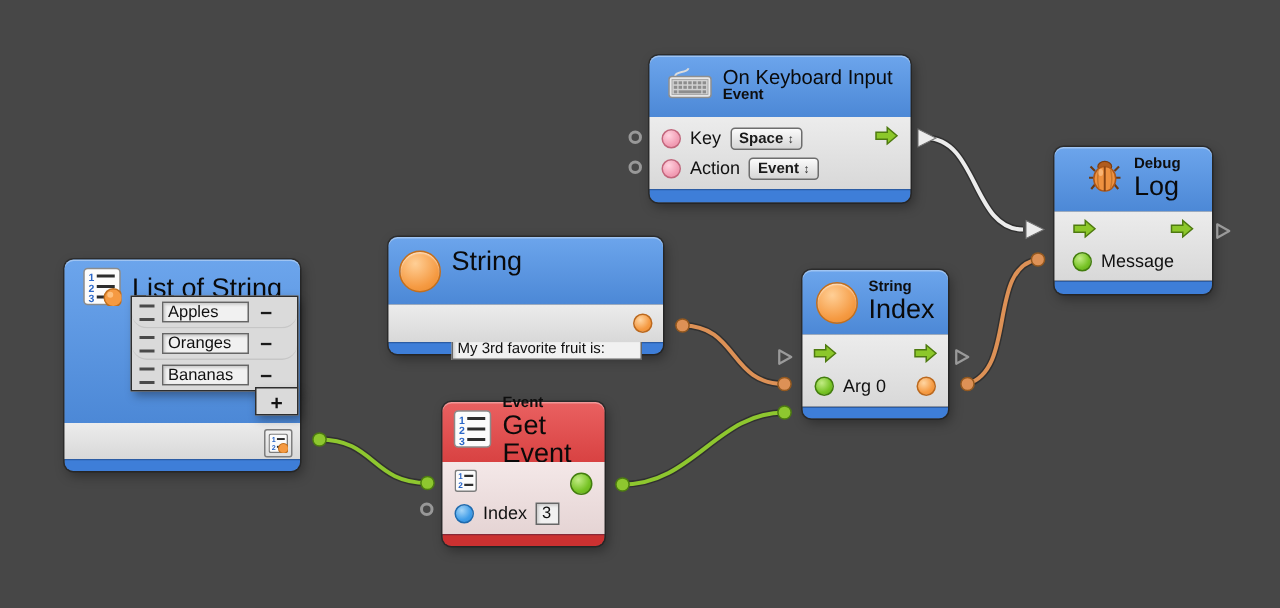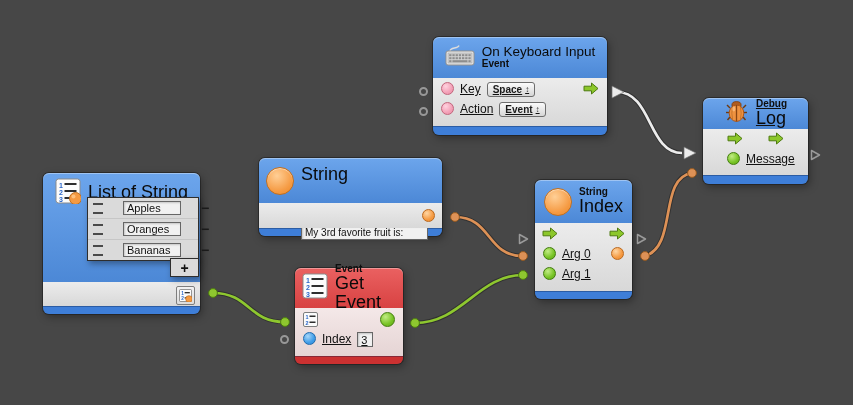--- a/index.html
+++ b/index.html
@@ -12,21 +12,21 @@
        box-shadow:inset 0 1px 0 rgba(255,255,255,.35);
        display:flex;align-items:center;gap:7px;padding:6px 8px;box-sizing:border-box;justify-content:center;}
   .hdr.red{background:linear-gradient(#ea6161,#d84242);}
   .titles{display:flex;flex-direction:column;line-height:1.05;}
   .sub{font-size:10px;font-weight:bold;color:#0e0e0e;}
   .title{font-size:18px;color:#0a0a0a;}
   .nbody{background:linear-gradient(#ececec,#d8d8d8);padding:4px 0;position:relative;}
   .nbody.red{background:linear-gradient(#f4e8e8,#e5d4d4);}
   .ftr{height:7px;background:#3e7ed8;border-radius:0 0 6px 6px;border-top:1px solid rgba(10,30,70,.35);}
   .ftr.red{background:#cb3131;}
-  .row{display:flex;align-items:flex-start;gap:6px;height:20px;padding:0 8px;position:relative;font-size:12px;text-decoration:underline;}
+  .row{display:flex;align-items:center;gap:6px;height:20px;padding:0 8px;position:relative;font-size:12px;}
   
   .port{width:13px;height:13px;border-radius:50%;box-sizing:border-box;flex:0 0 auto;}
   .port.pink{background:radial-gradient(circle at 35% 30%,#ffd3df,#f3a0b7 60%,#ea8da6);border:1px solid #c2667c;}
   .port.green{background:radial-gradient(circle at 35% 30%,#c2ec84,#77c325 60%,#5fa718);border:1px solid #427d0d;}
   .port.orange{background:radial-gradient(circle at 35% 30%,#ffd6a3,#f59a42 60%,#ee8b2d;);border:1px solid #bb681d;
                background:radial-gradient(circle at 35% 30%,#ffd6a3,#f59a42 60%,#ee8b2d);}
   .port.blue{background:radial-gradient(circle at 35% 30%,#a6d6f8,#409de8 60%,#2f8bd8);border:1px solid #1f6aad;}
   .port.lg{width:15px;height:15px;}
   .big-circle{width:26px;height:26px;border-radius:50%;flex:0 0 auto;
       background:radial-gradient(circle at 38% 30%,#ffcf96,#f59a42 65%,#e8882a);
@@ -36,21 +36,21 @@
   .dd{display:inline-flex;align-items:center;gap:3px;height:15px;padding:0 5px;box-sizing:border-box;
       background:linear-gradient(#fbfbfb,#d6d6d6);border:1px solid #6d6d6d;border-radius:3px;
       font-size:10px;font-weight:bold;color:#1a1a1a;}
   .dd .arr{font-size:8px;color:#333;}
   .tfield{background:#f1f1f1;border:1px solid #666;box-shadow:inset 1px 1px 2px rgba(0,0,0,.18);
       font-size:11px;color:#101010;height:15px;box-sizing:border-box;padding:0 3px;
       font-family:"Liberation Sans",sans-serif;}
   
   .list-panel{position:absolute;left:44px;top:24px;width:112px;background:#dadada;
       border:1px solid #2e2e2e;box-shadow:2px 3px 6px rgba(0,0,0,.35);box-sizing:border-box;z-index:3;}
-  .list-row{display:flex;align-items:center;gap:20px;height:20px;padding:0 5px;border-bottom:1px solid #c6c6c6;}
+  .list-row{display:flex;align-items:center;gap:5px;height:20px;padding:0 5px;border-bottom:1px solid #c6c6c6;border-radius:10px;}
   .list-row:last-child{border-bottom:none;}
   .dhandle{width:10px;height:7px;border-top:2px solid #4a4a4a;border-bottom:2px solid #4a4a4a;flex:0 0 auto;}
   .itemfield{width:58px;height:14px;font-size:11px;}
   .minus{width:13px;text-align:center;font-size:14px;font-weight:bold;color:#1a1a1a;line-height:14px;}
   .plus-panel{position:absolute;left:127px;top:85px;width:29px;height:19px;background:#dadada;
       border:1px solid #2e2e2e;box-shadow:2px 3px 6px rgba(0,0,0,.35);box-sizing:border-box;
       display:flex;align-items:center;justify-content:center;font-size:14px;font-weight:bold;z-index:3;}
   .list-out-btn{position:absolute;right:5px;top:4px;width:17px;height:17px;background:linear-gradient(#f2f2f2,#dcdcdc);
       border:1px solid #7e7e7e;border-radius:2px;display:flex;align-items:center;justify-content:center;}
   
@@ -253,30 +253,26 @@
               <polygon points="1,4.2 8.5,4.2 8.5,1 15,6.5 8.5,12 8.5,8.8 1,8.8" fill="#8cc72a" stroke="#4e7a10"></polygon>
             </svg>
         </span>
       </div>
       <div class="row">
         <span class="port green"></span>
         <span>Arg 0</span>
         <span class="spacer"></span>
         <span class="port orange"></span>
       </div>
-      <div class="row">
-        <span class="port green"></span>
-        <span>Arg 1</span>
-      </div>
     </div>
     <div class="ftr"></div>
   </div>
 
   <div class="node" style="left:703px;top:98px;width:105px;">
-    <div class="hdr" style="height:31px;padding:4px 8px;text-decoration:underline;">
+    <div class="hdr" style="height:43px;padding:4px 8px;">
       <span>
         <svg width="25" height="25" viewBox="0 0 25 25">
           <g stroke="#6e3a10" stroke-width="1.4" fill="none">
             <path d="M6 9 L3 6"></path>
               <path d="M5 13.5 L2 13.5"></path>
               <path d="M6 18 L3.5 21"></path>
             <path d="M19 9 L22 6"></path>
               <path d="M20 13.5 L23 13.5"></path>
               <path d="M19 18 L21.5 21"></path>
           </g>
@@ -286,21 +282,21 @@
           <path d="M8.6 8 Q7 14.2 8.6 20.4" stroke="#c9772b" stroke-width="1" fill="none"></path>
           <path d="M16.4 8 Q18 14.2 16.4 20.4" stroke="#c9772b" stroke-width="1" fill="none"></path>
           <ellipse cx="9.8" cy="10" rx="1.6" ry="2.4" fill="#ffc387" opacity="0.7"></ellipse>
         </svg>
       </span>
       <span class="titles">
         <span class="sub">Debug</span>
         <span class="title">Log</span>
       </span>
     </div>
-    <div class="nbody" style="padding:3px 16px;">
+    <div class="nbody" style="padding:3px 4px;">
       <div class="row">
         <span>
           <svg width="16" height="13" viewBox="0 0 16 13">
               <polygon points="1,4.2 8.5,4.2 8.5,1 15,6.5 8.5,12 8.5,8.8 1,8.8" fill="#8cc72a" stroke="#4e7a10"></polygon>
             </svg>
         </span>
         <span class="spacer"></span>
         <span>
           <svg width="16" height="13" viewBox="0 0 16 13">
               <polygon points="1,4.2 8.5,4.2 8.5,1 15,6.5 8.5,12 8.5,8.8 1,8.8" fill="#8cc72a" stroke="#4e7a10"></polygon>

